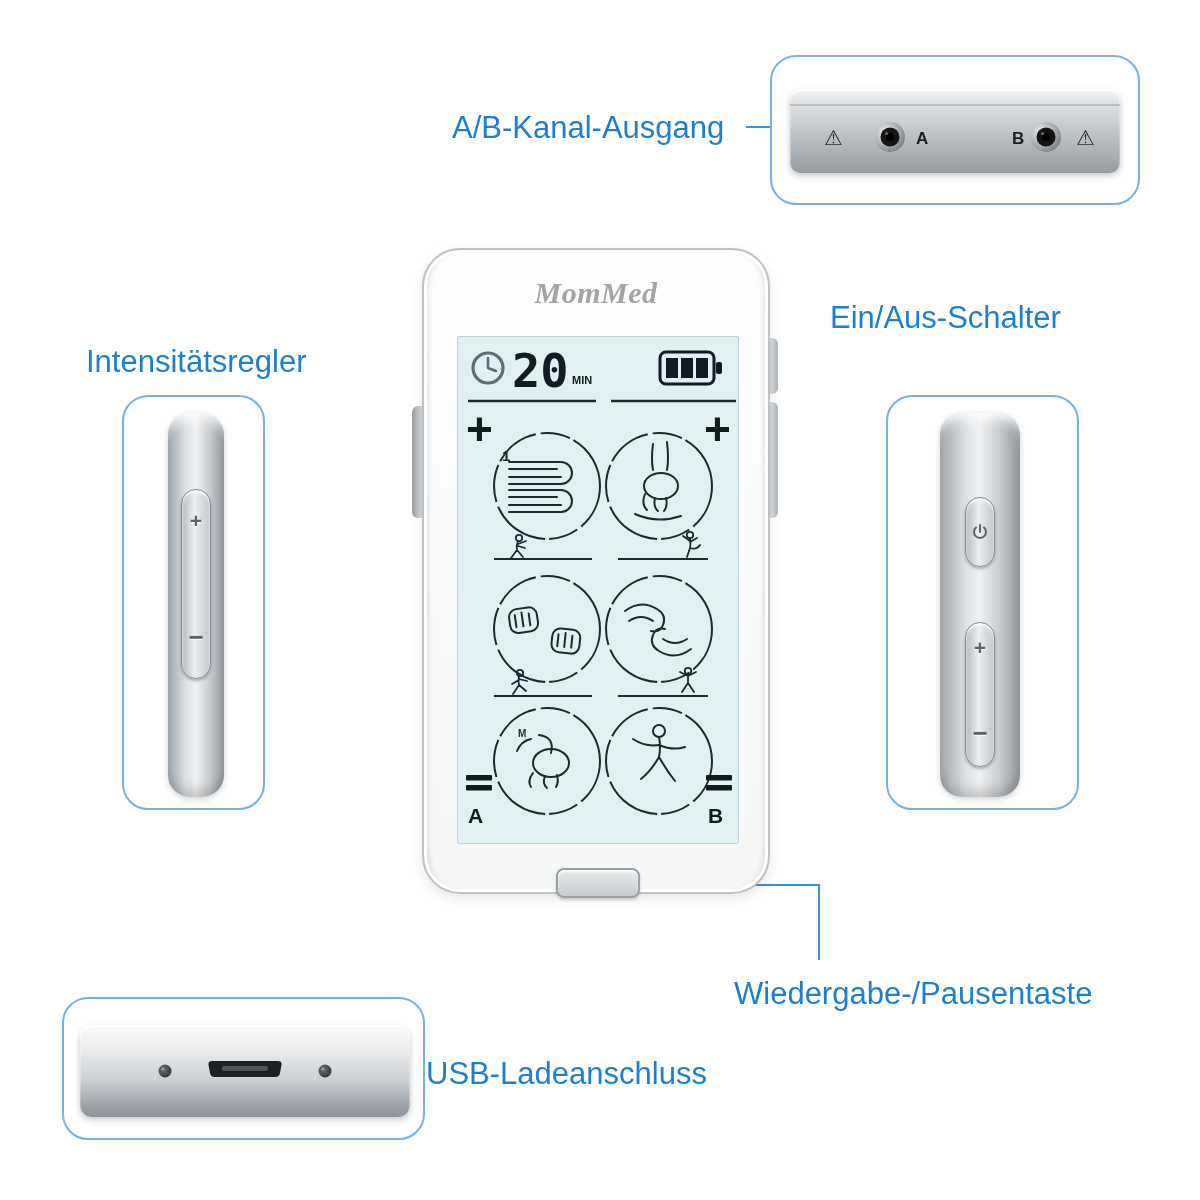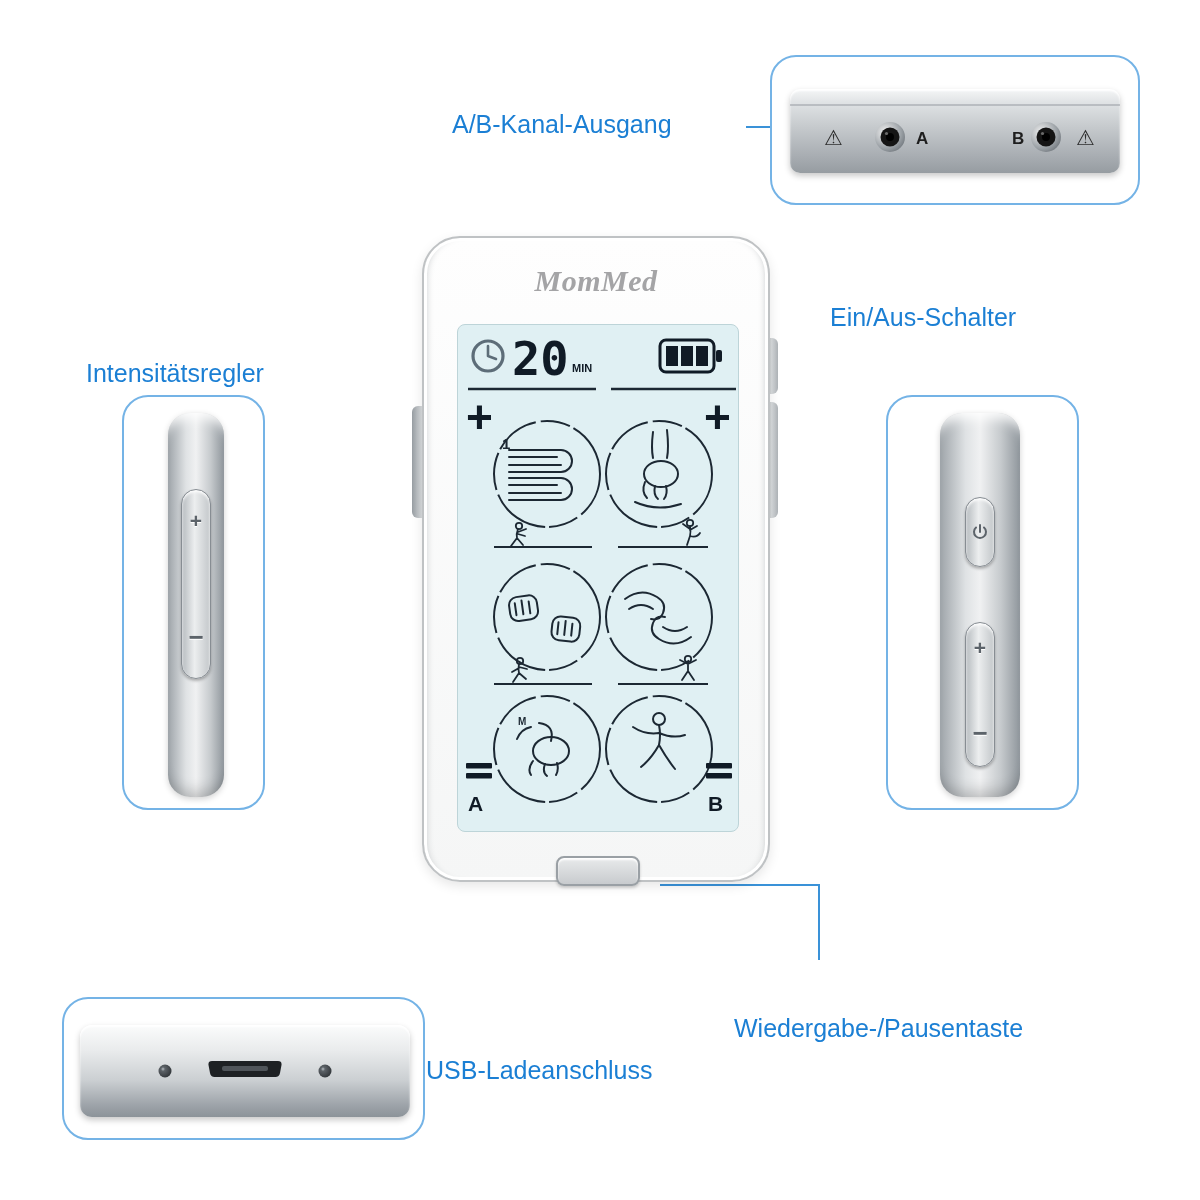--- a/index.html
+++ b/index.html
@@ -1,21 +1,21 @@
 <!DOCTYPE html>
 <html><head>
 <meta charset="utf-8">
 <style>
   * { box-sizing: border-box; margin: 0; padding: 0; }
   body { background:#fff; }
   .canvas{position:relative;width:1200px;height:1200px;background:#ffffff;
     font-family:"Liberation Sans",sans-serif;overflow:hidden;}
 
   
-  .label{position:absolute;color:#1b7fd4;font-size:25px;white-space:nowrap;text-align:center;}
+  .label{position:absolute;color:#1b7fd4;font-size:31px;white-space:nowrap;text-align:center;}
   .label .l2{display:block;}
   .connector{position:absolute;background:#3a92d8;}
 
   
   .callout-box{position:absolute;border:2px solid #74b3e6;border-radius:26px;background:#fff;}
 
   
   .edge-top{position:absolute;left:18px;top:32px;width:330px;height:84px;border-radius:10px;
     background:linear-gradient(180deg,#f5f6f7 0%,#e0e3e5 16%,#c6cacd 45%,#a8adb2 80%,#969ca1 100%);
     box-shadow:inset 0 2px 2px #fff,0 3px 6px rgba(0,0,0,.22);}
@@ -34,29 +34,29 @@
     background:linear-gradient(90deg,#b6bbbf 0%,#eceeef 45%,#c3c7ca 100%);
     box-shadow:inset 0 2px 3px #fff,0 2px 3px rgba(0,0,0,.28);
     display:flex;flex-direction:column;align-items:center;justify-content:space-between;}
   .side-btn .sign{color:#5c636a;font-weight:bold;text-shadow:0 1px 0 #fff;line-height:1;}
   .sign.plus{font-size:21px;}
   .sign.minus{font-size:26px;}
 
   
   .nub{position:absolute;z-index:0;border-radius:6px;
     background:linear-gradient(90deg,#979da2,#d8dbdd 60%,#aeb3b7);}
-  .device{position:absolute;left:422px;top:236px;width:348px;height:646px;z-index:1;
+  .device{position:absolute;left:422px;top:248px;width:348px;height:646px;z-index:1;
     background:linear-gradient(180deg,#fefefe,#f5f6f6);
     border:2px solid #bfc2c4;border-radius:38px;
     box-shadow:inset 0 0 0 3px #fff,inset 7px 0 9px -6px #b4b8ba,inset -7px 0 9px -6px #b4b8ba,0 4px 12px rgba(0,0,0,.10);}
   .brand{position:absolute;left:0;right:0;top:26px;text-align:center;
     font-family:"Liberation Serif",serif;font-style:italic;font-weight:700;
     font-size:30px;color:#a4a4a6;letter-spacing:.5px;}
   .screen{position:absolute;left:33px;top:86px;width:282px;height:508px;
-    background:#e0f0f3;border:1px solid #bdd4d8;border-radius:8px;}
+    background:#e0f0f3;border:1px solid #bdd4d8;border-radius:2px;}
   .play-btn{position:absolute;left:132px;top:618px;width:84px;height:30px;border-radius:8px;
     border:2px solid #9aa0a5;background:linear-gradient(180deg,#e8eaeb,#c8cbce);
     box-shadow:inset 0 2px 2px #fff,0 2px 3px rgba(0,0,0,.18);}
 </style>
 </head>
 <body>
 
 <div class="canvas">
 
   <div class="nub" style="left:412px;top:406px;width:16px;height:112px;"></div>
@@ -210,21 +210,21 @@
           <circle cx="256" cy="48" r="15" fill="url(#metal)"></circle>
           <circle cx="256" cy="48" r="9.5" fill="#151515"></circle>
           <circle cx="256" cy="48" r="4" fill="#000"></circle>
           <circle cx="252.5" cy="44.5" r="1.6" fill="#6a6a6a"></circle>
         </g>
         <text x="286" y="56" font-size="21" fill="#2c2c2c">⚠</text>
       </svg>
     </div>
   </div>
 
-  <div class="label" style="left:86px;top:359px;">Intensitätsregler</div>
+  <div class="label" style="left:86px;top:344px;">Intensitätsregler</div>
   <div class="callout-box" style="left:122px;top:395px;width:143px;height:415px;">
     <div class="side-bar" style="left:44px;top:16px;width:56px;height:384px;"></div>
     <div class="side-btn" style="left:57px;top:92px;width:30px;height:190px;padding:20px 0 28px 0;">
       <span class="sign plus">+</span>
       <span class="sign minus">−</span>
     </div>
   </div>
 
   <div class="label" style="left:830px;top:296px;line-height:43px;">
     <span class="l2">Ein/Aus-Schalter</span>
@@ -238,21 +238,21 @@
       </svg>
     </div>
     <div class="side-btn" style="left:77px;top:225px;width:30px;height:145px;padding:14px 0 20px 0;">
       <span class="sign plus">+</span>
       <span class="sign minus">−</span>
     </div>
   </div>
 
   <div class="connector" style="left:660px;top:884px;width:160px;height:2px;"></div>
   <div class="connector" style="left:818px;top:884px;width:2px;height:76px;"></div>
-  <div class="label" style="left:734px;top:1014px;">Wiedergabe-/Pausentaste</div>
+  <div class="label" style="left:734px;top:976px;">Wiedergabe-/Pausentaste</div>
 
   <div class="callout-box" style="left:62px;top:997px;width:363px;height:143px;">
     <div class="edge-bottom">
       <svg width="330" height="92" viewBox="0 0 330 92">
         <defs>
           <radialGradient id="screw" cx="35%" cy="35%" r="75%">
             <stop offset="0%" stop-color="#6a7076"></stop>
             <stop offset="100%" stop-color="#2d3135"></stop>
           </radialGradient>
         </defs>

